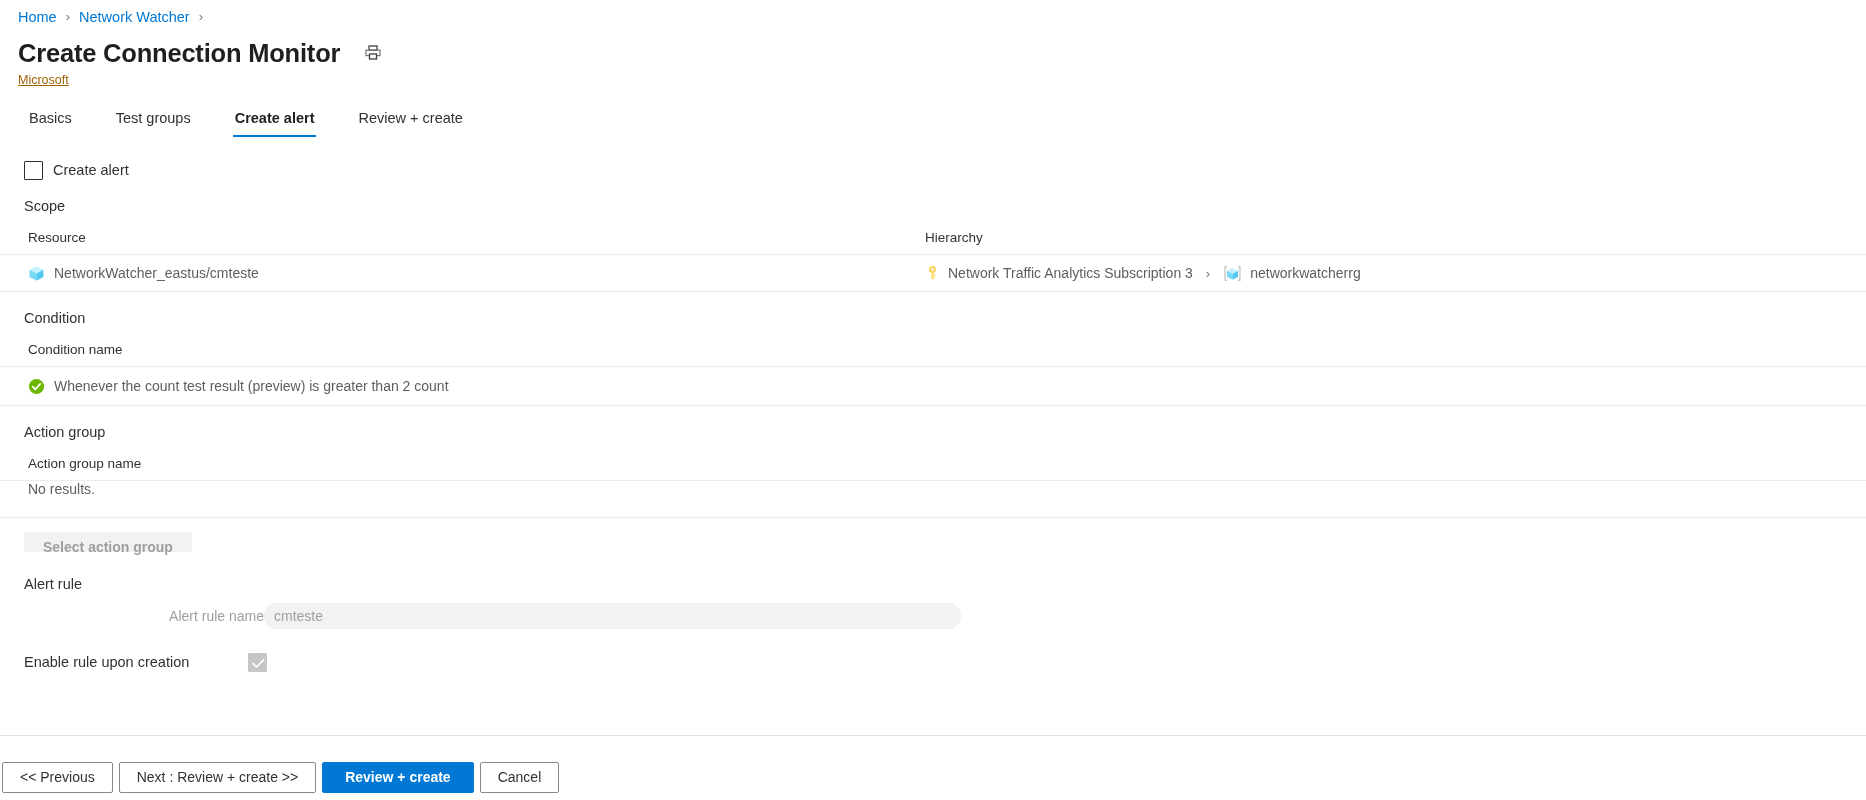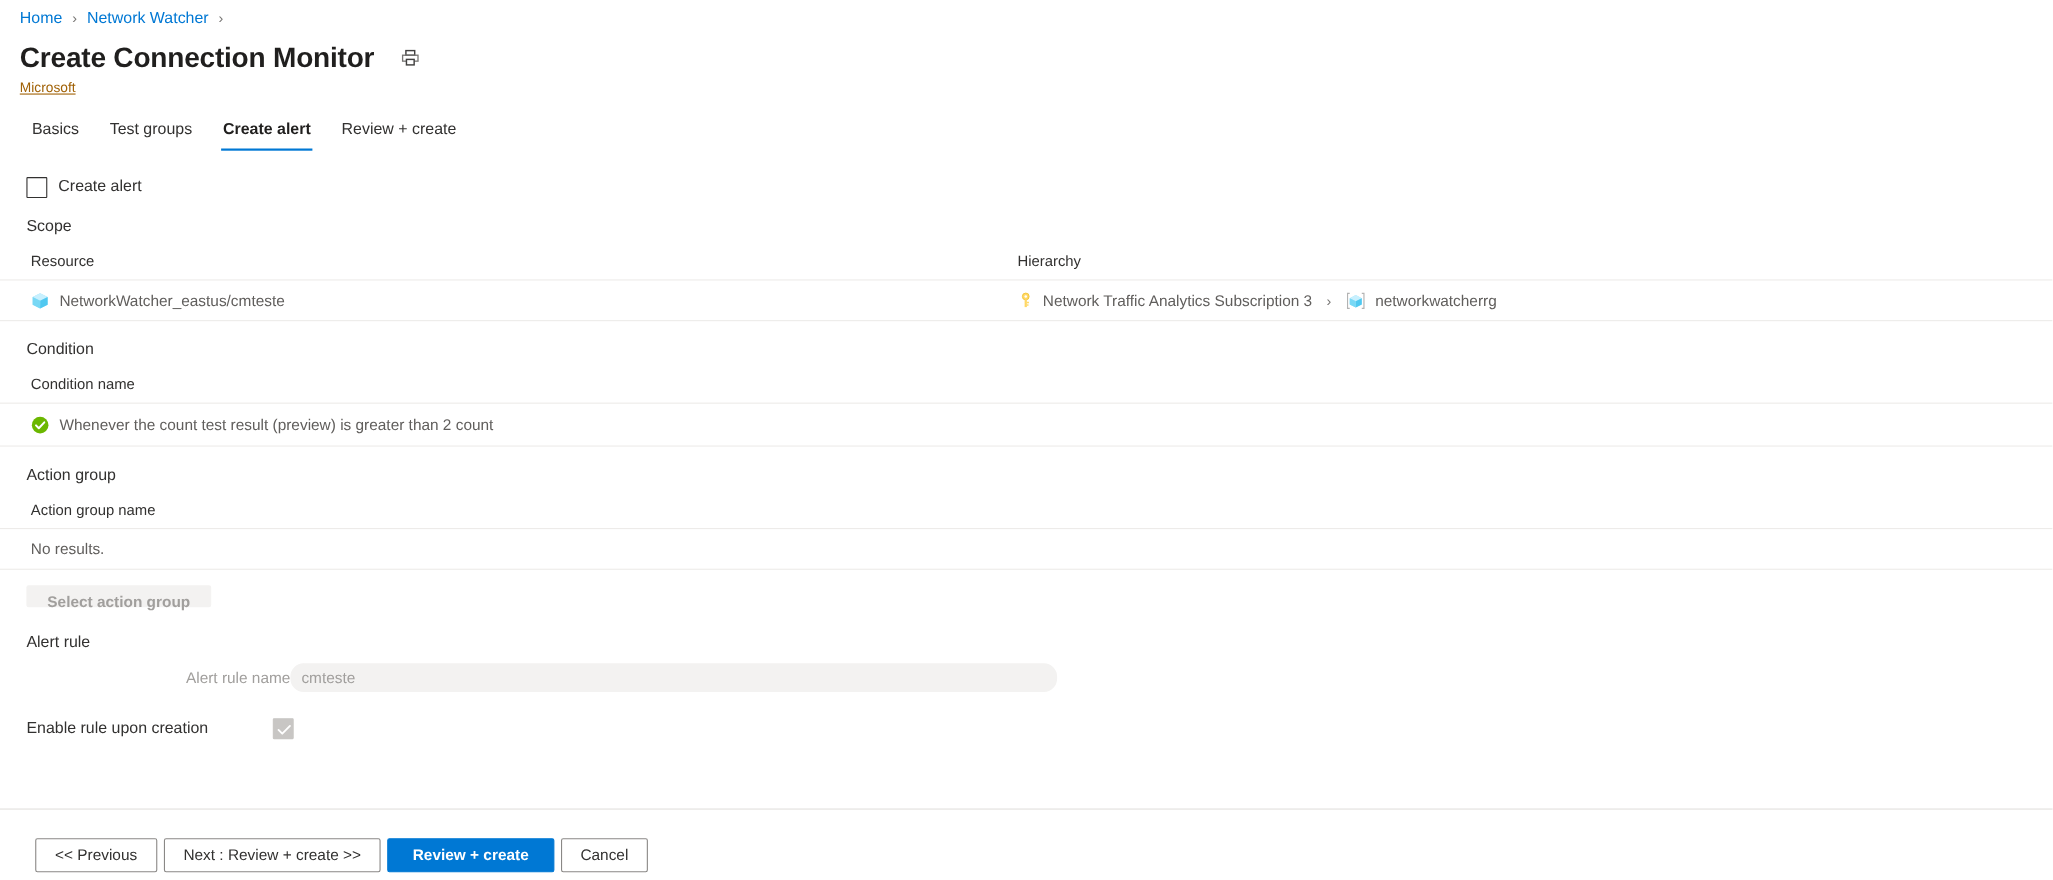--- a/index.html
+++ b/index.html
@@ -66,21 +66,21 @@
     color: #a16207;
     line-height: 16px;
     text-decoration: underline;
   }
 
   
   .tabs {
     display: flex;
     align-items: flex-end;
     padding: 21px 0 0 18px;
-    gap: 0;
+    gap: 16px;
   }
   .tab {
     font-size: 14.5px;
     color: #323130;
     padding: 0 14px 9px 14px;
     cursor: pointer;
     position: relative;
     white-space: nowrap;
     line-height: 19px;
   }
@@ -169,21 +169,21 @@
     border-bottom: 1px solid #edebe9;
     font-size: 14px;
     color: #605e5c;
   }
   .ag-head {
     padding: 0 0 9px 28px;
     font-size: 13.5px;
     color: #323130;
   }
   .ag-row {
-    display: flex; align-items: center;
+    display: flex; 
     padding-left: 28px;
     min-height: 38px;
     border-top: 1px solid #edebe9;
     border-bottom: 1px solid #edebe9;
     font-size: 14px;
     color: #605e5c;
   }
 
   
   .btn-select {
@@ -268,21 +268,21 @@
     height: 1px;
     background: #e1dfdd;
   }
   .footer {
     position: absolute;
     left: 0; right: 0;
     top: 762px;
     display: flex;
     align-items: center;
     gap: 6px;
-    padding-left: 32px;
+    padding-left: 2px;
   }
   .fbtn {
     font-family: inherit;
     font-size: 14px;
     height: 31px;
     padding: 0 17px;
     border: 1px solid #8a8886;
     background: #ffffff;
     color: #323130;
     border-radius: 2px;

